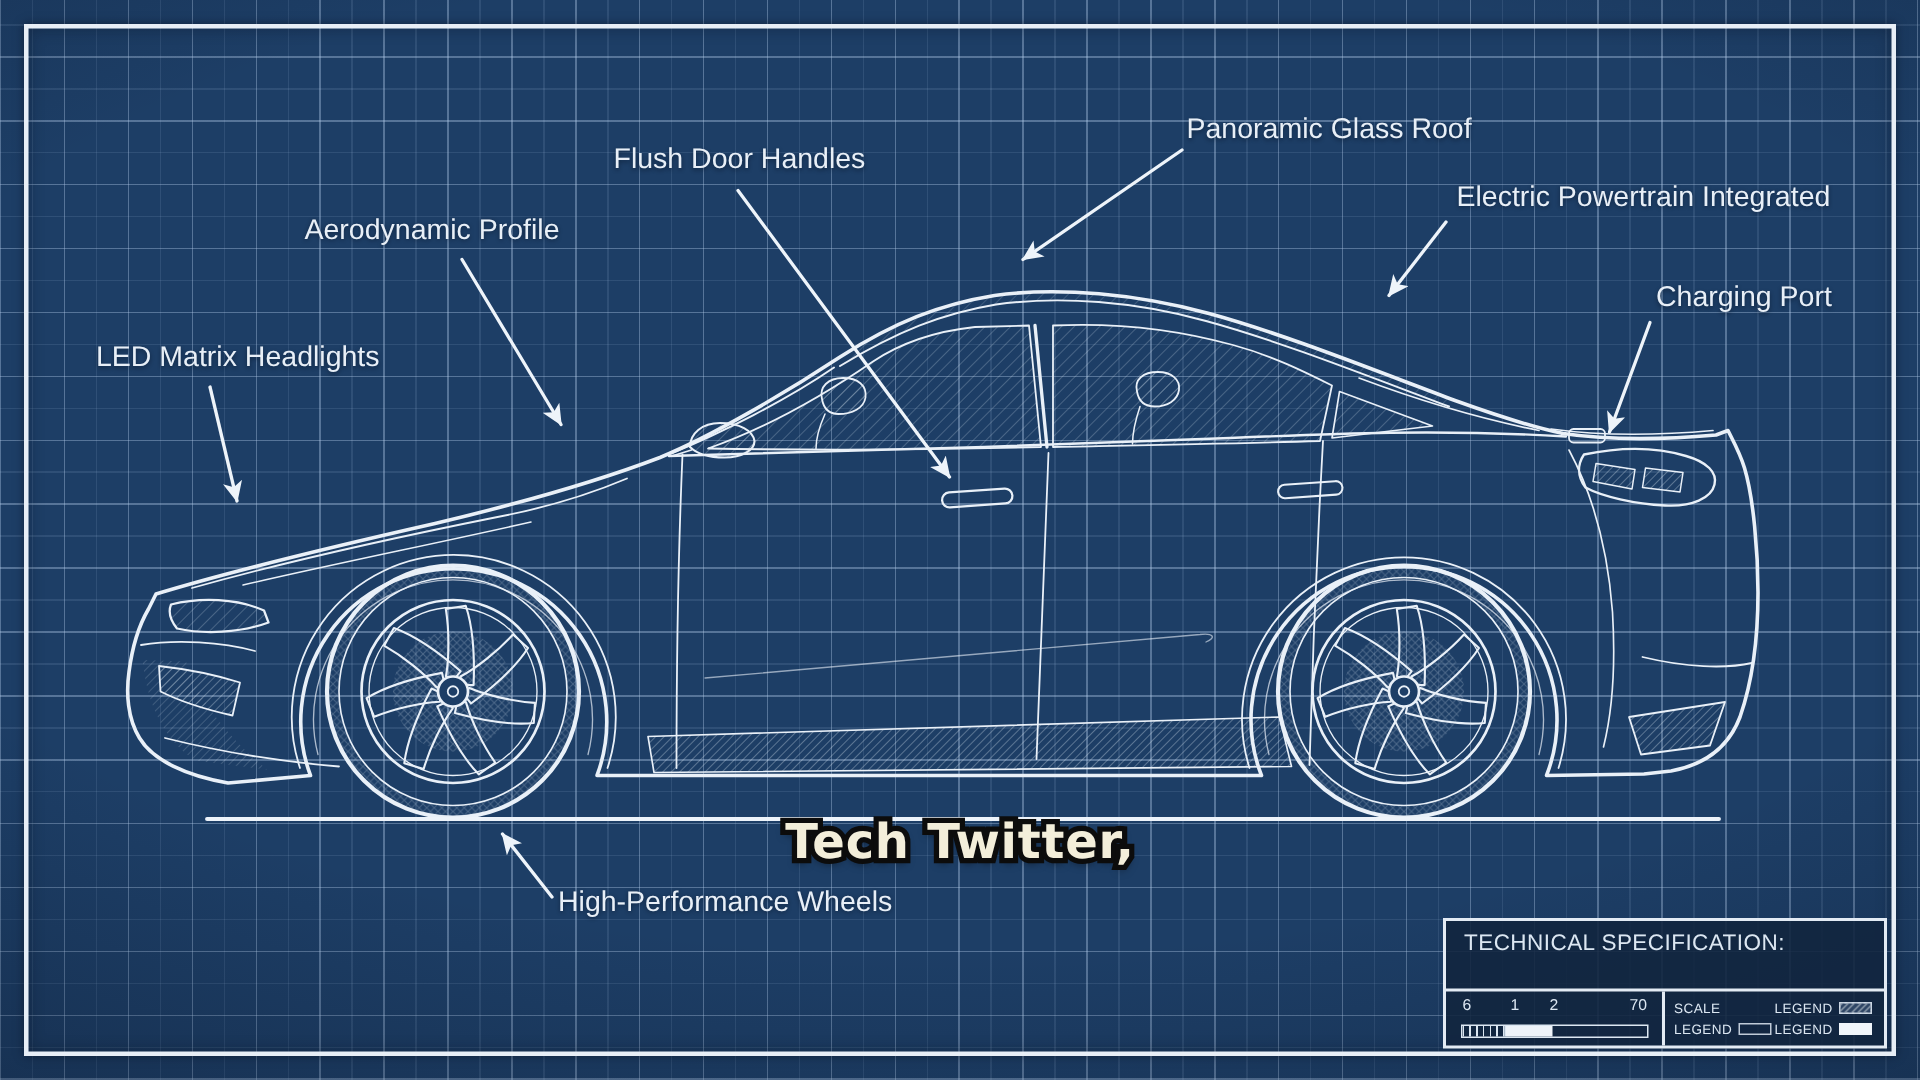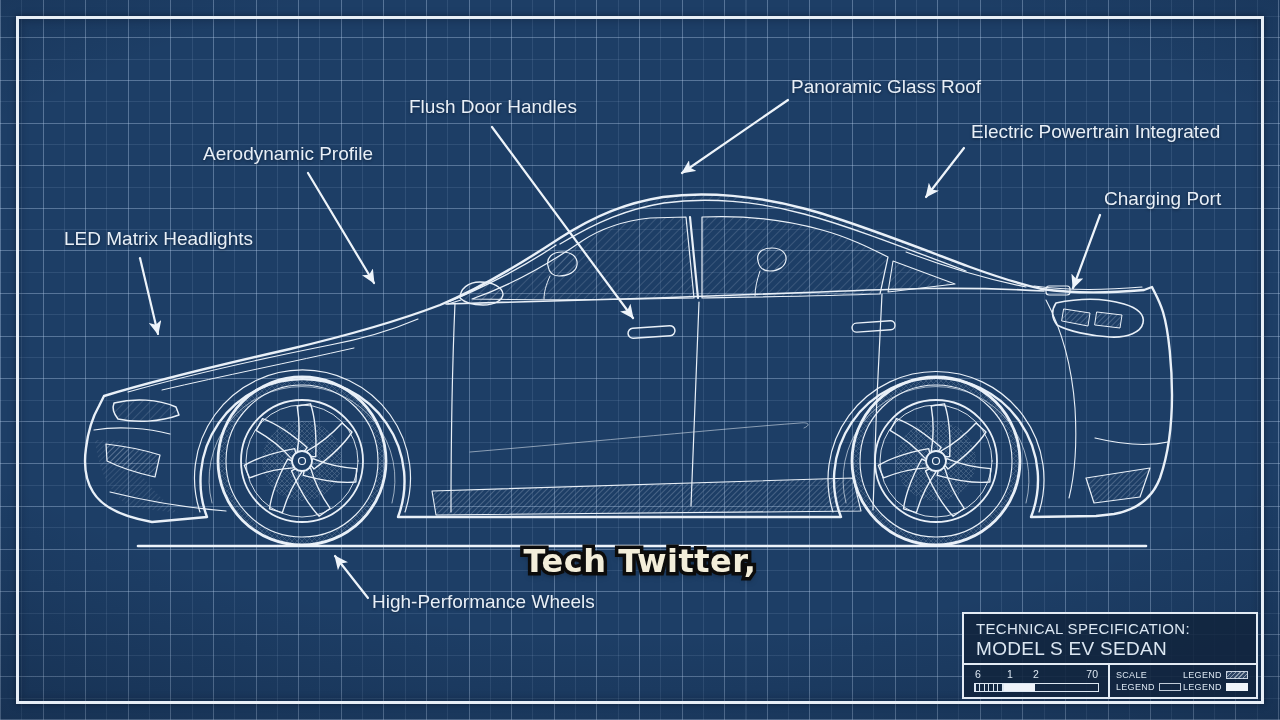--- a/index.html
+++ b/index.html
@@ -28,21 +28,21 @@
   
   .caption-wrap{position:absolute;top:542px;left:640px;transform:translateX(-50%);
     white-space:nowrap;font-family:"DejaVu Sans",sans-serif;font-weight:700;
     font-size:32px;letter-spacing:0.5px;}
   .caption-stroke{position:absolute;left:0;top:0;color:#0c0c0c;
     -webkit-text-stroke:7px #0c0c0c;text-shadow:0 3px 6px rgba(0,0,0,0.55);}
   .caption-fill{position:relative;color:#f3eeda;}
   
   .title-block{position:absolute;left:962px;top:612px;width:296px;height:87px;
     box-sizing:border-box;border:2px solid #e3ebf4;background:rgba(17,36,62,0.88);
-    display:flex;flex-direction:column;color:#dce7f2;}
+    display:flex;flex-direction:column;color:#dce7f2;gap:13px;}
   .tb-head{flex:1;padding:6px 12px 3px 12px;}
   .tb-line1{font-size:15px;letter-spacing:0.3px;}
   .tb-line2{font-size:19px;margin-top:1px;letter-spacing:0.3px;}
   .tb-bottom{display:flex;border-top:2px solid #e3ebf4;height:36px;}
   .tb-scale-cell{flex:1;padding:3px 9px 5px 10px;display:flex;flex-direction:column;justify-content:space-between;}
   .tb-ticks{position:relative;height:12px;font-size:10.5px;}
   .tb-ticks span{position:absolute;top:0;}
   .tb-ticks .t0{left:1px}.tb-ticks .t1{left:33px}.tb-ticks .t2{left:59px}.tb-ticks .t3{right:1px}
   .tb-bar{position:relative;height:9px;border:1px solid #dce7f2;display:flex;box-sizing:border-box;}
   .seg-ticks{width:23%;border-right:1px solid #dce7f2;
@@ -178,21 +178,20 @@
   <div class="bp-label lbl-epi">Electric Powertrain Integrated</div>
   <div class="bp-label lbl-charge">Charging Port</div>
   <div class="bp-label lbl-wheels">High-Performance Wheels</div>
 
   <div class="vignette"></div>
   <div class="frame"></div>
 
   <div class="title-block">
     <div class="tb-head">
       <div class="tb-line1">TECHNICAL SPECIFICATION:</div>
-      <div class="tb-line2">MODEL S EV SEDAN</div>
     </div>
     <div class="tb-bottom">
       <div class="tb-scale-cell">
         <div class="tb-ticks">
           <span class="t0">6</span>
           <span class="t1">1</span>
           <span class="t2">2</span>
           <span class="t3">70</span>
         </div>
         <div class="tb-bar">

